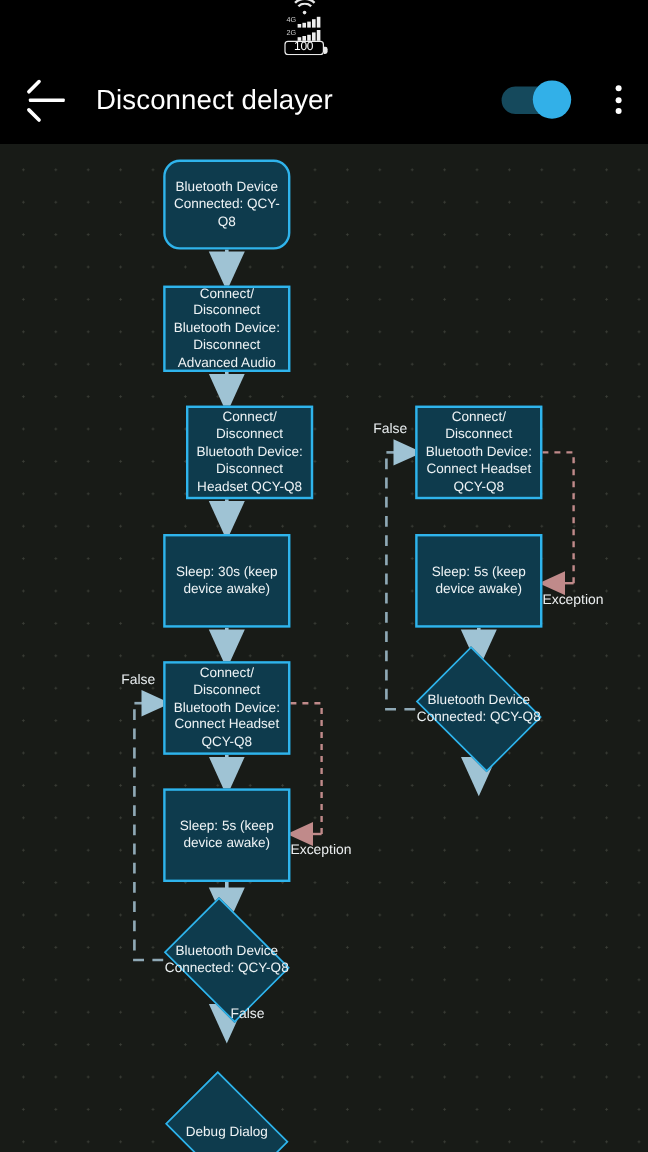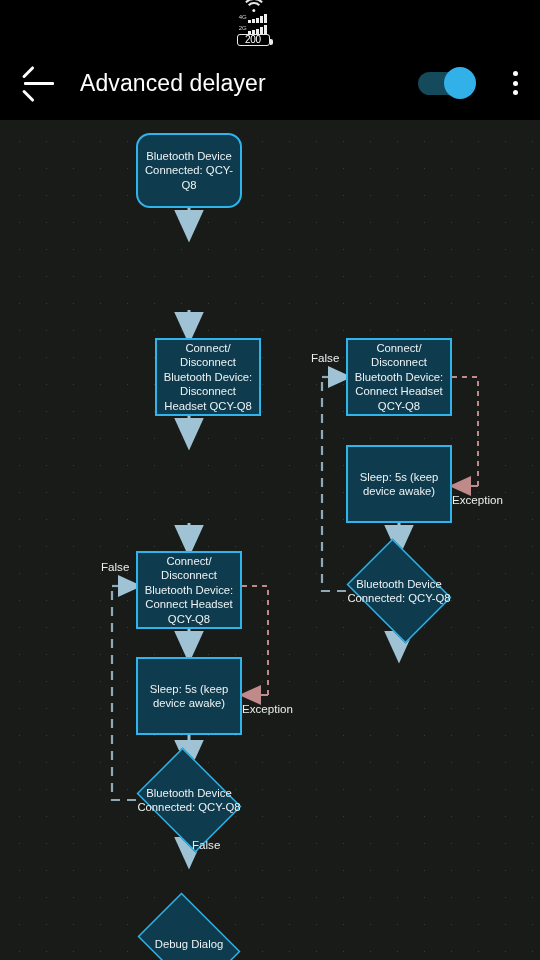--- a/index.html
+++ b/index.html
@@ -239,33 +239,33 @@
         <span class="sim-label">2G</span>
         <span class="bar b1"></span>
           <span class="bar b2"></span>
           <span class="bar b3"></span>
           <span class="bar b4"></span>
           <span class="bar b5"></span>
       </div>
     </div>
 
     <div class="batt">
-      <span>200</span>
+      <span>100</span>
     </div>
 
     <div class="sb-clock">05:11</div>
   </div>
 
   <div class="appbar">
     <div class="back-ico">
       <span class="shaft"></span>
         <span class="h1"></span>
         <span class="h2"></span>
     </div>
-    <div class="appbar-title">Advanced delayer</div>
+    <div class="appbar-title">Disconnect delayer</div>
     <div class="switch">
       <span class="track"></span>
         <span class="thumb"></span>
     </div>
     <div class="kebab">
       <b></b>
         <b></b>
         <b></b>
     </div>
   </div>
@@ -304,25 +304,31 @@
         <line x1="322" y1="257" x2="340" y2="257" stroke="#8fa9b6" stroke-width="2.2" marker-end="url(#arw)"></line>
 
         <path d="M452,257 L478,257 L478,366" stroke="#c08a8a" stroke-width="2" stroke-dasharray="5 5" fill="none"></path>
         <line x1="478" y1="366" x2="460" y2="366" stroke="#c08a8a" stroke-width="2" marker-end="url(#arwx)"></line>
       </svg>
 
       <div class="node round" style="left:136px; top:13px; width:106px; height:75px;">
         <span>Bluetooth Device Connected: QCY-Q8</span>
       </div>
 
+      <div class="node" style="left:136px; top:118px; width:106px; height:72px;">
+        <span>Connect/ Disconnect Bluetooth Device: Disconnect Advanced Audio</span>
+      </div>
 
       <div class="node" style="left:136px; top:218px; width:106px; height:78px;margin-left:19px;">
         <span>Connect/ Disconnect Bluetooth Device: Disconnect Headset QCY-Q8</span>
       </div>
 
+      <div class="node" style="left:136px; top:325px; width:106px; height:78px;">
+        <span>Sleep: 30s (keep device awake)</span>
+      </div>
 
       <div class="node" style="left:136px; top:431px; width:106px; height:78px;">
         <span>Connect/ Disconnect Bluetooth Device: Connect Headset QCY-Q8</span>
       </div>
 
       <div class="node" style="left:136px; top:537px; width:106px; height:78px;">
         <span>Sleep: 5s (keep device awake)</span>
       </div>
 
       <div class="diamond" style="left:130px; top:634px; width:118px; height:92px;">

